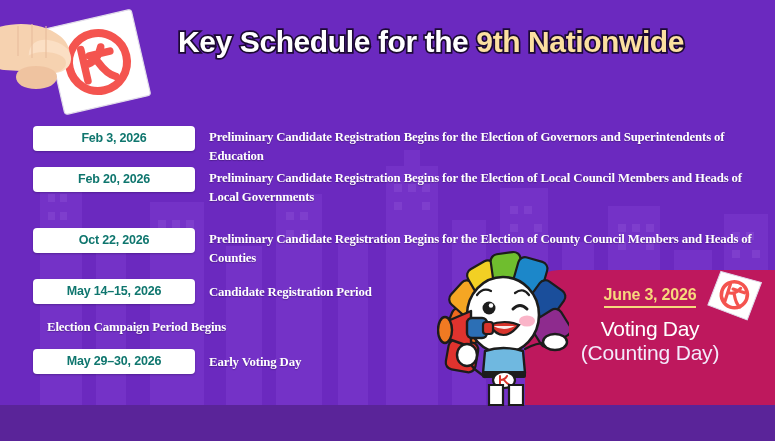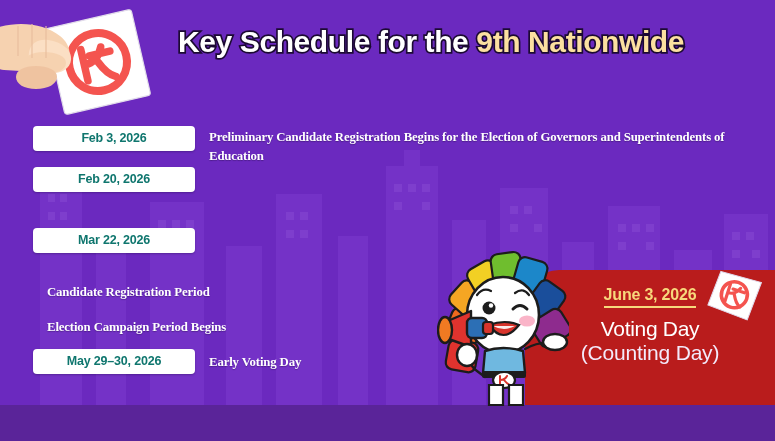--- a/index.html
+++ b/index.html
@@ -115,21 +115,21 @@
     text-shadow: 0 1px 1px rgba(25,8,50,0.35);
     font-family: Liberation Serif, serif;
   }
   .desc.single { padding-top: 4px; }
 
   
   #voting-panel {
     position: absolute;
     right: 0; bottom: 36px;
     width: 250px; height: 135px;
-    background: #b91c1c;
+    background: #be185d;
     border-top-left-radius: 34px;
   }
 
   #voting-text {
     position: absolute;
     left: 0; top: 16px;
     width: 250px;
     text-align: center;
   }
 
@@ -257,27 +257,30 @@
 
   <div id="schedule">
 
     <div class="row" style="top:0px;">
       <div class="date-pill">Feb 3, 2026</div>
       <div class="desc">Preliminary Candidate Registration Begins for the Election of Governors and Superintendents of Education</div>
     </div>
 
     <div class="row" style="top:41px;">
       <div class="date-pill">Feb 20, 2026</div>
+      <div class="desc">Preliminary Candidate Registration Begins for the Election of Local Council Members and Heads of Local Governments</div>
     </div>
 
     <div class="row" style="top:102px;">
-      <div class="date-pill">Mar 22, 2026</div>
+      <div class="date-pill">Oct 22, 2026</div>
+      <div class="desc">Preliminary Candidate Registration Begins for the Election of County Council Members and Heads of Counties</div>
     </div>
 
     <div class="row" style="top:153px;">
+      <div class="date-pill">May 14–15, 2026</div>
       <div class="desc single">Candidate Registration Period</div>
     </div>
 
     <div class="row" style="top:188px;">
       <div class="desc single">Election Campaign Period Begins</div>
     </div>
 
     <div class="row" style="top:223px;">
       <div class="date-pill">May 29–30, 2026</div>
       <div class="desc single">Early Voting Day</div>

